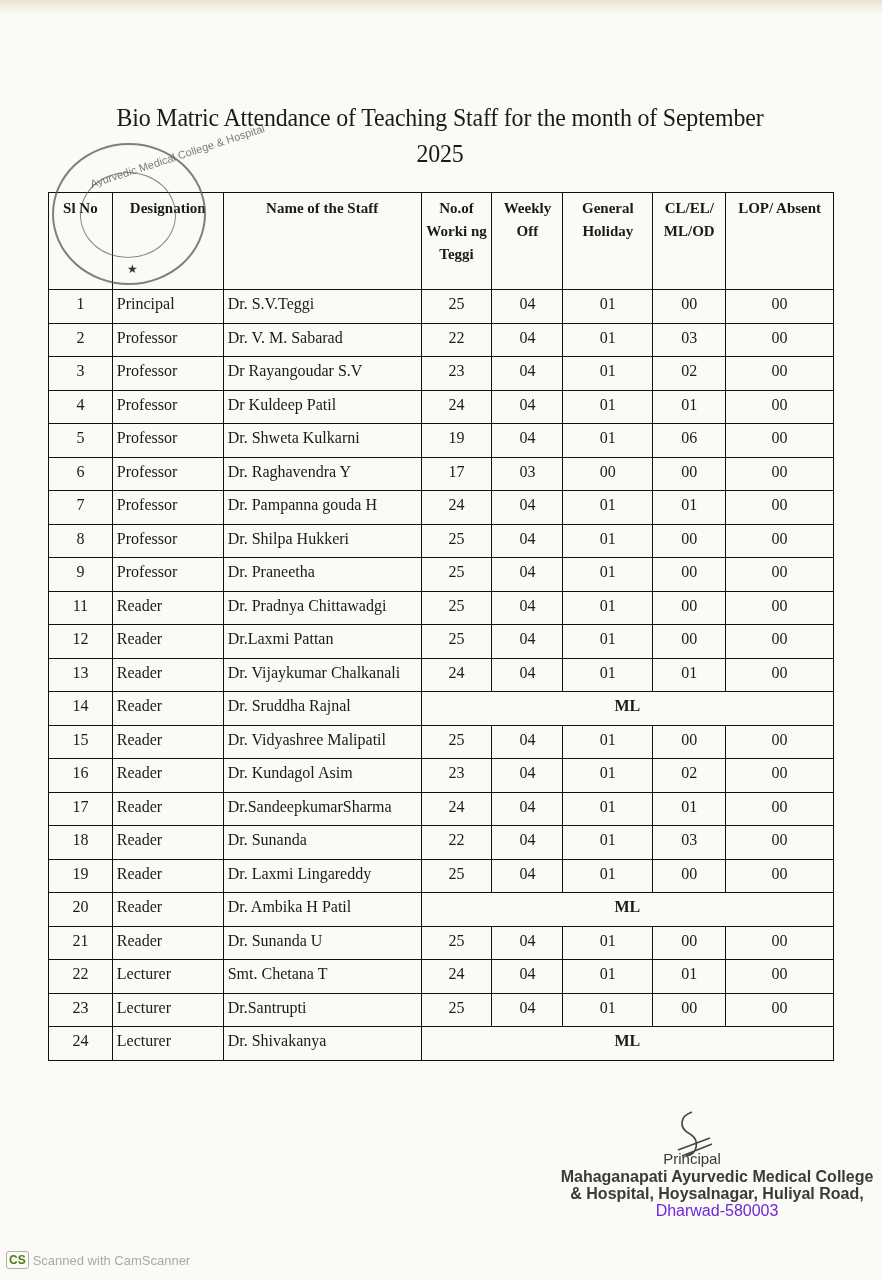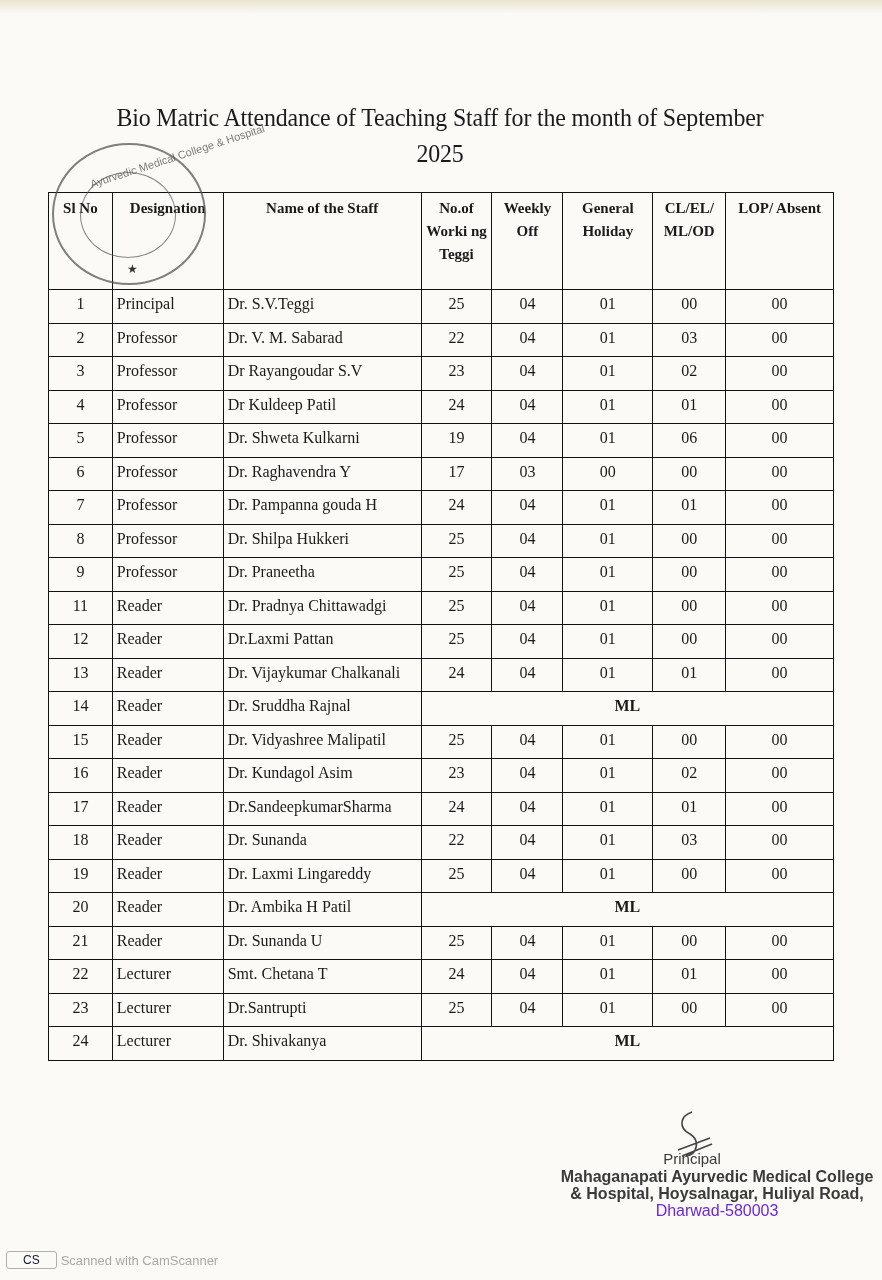--- a/index.html
+++ b/index.html
@@ -73,21 +73,21 @@
     .sig-title { font-size: 15px; line-height: 18px; margin-left: -50px; }
     .sig-line { font-size: 16px; line-height: 17px; font-weight: bold; }
     .sig-line.light { font-weight: normal; color: #6d28d9; }
     .watermark {
       position: absolute; left: 6px; top: 1251px;
       font-family: "Liberation Sans", "DejaVu Sans", sans-serif;
       font-size: 13px; color: #a9a9a9; display: flex; align-items: center; gap: 4px;
     }
     .cs-logo {
       display: inline-block; border: 1.5px solid #b0b0b0; border-radius: 3px;
-      font-weight: normal; font-size: 12px; padding: 0 16px; color: #0f172a;
+      font-weight: bold; font-size: 12px; padding: 0 2px; color: #4d7c0f;
       line-height: 16px;
     }
   </style>
 </head>
 <body>
 
 <div class="topband"></div>
 
 <div class="title">
   <div>Bio Matric Attendance of Teaching Staff for the month of September</div>

